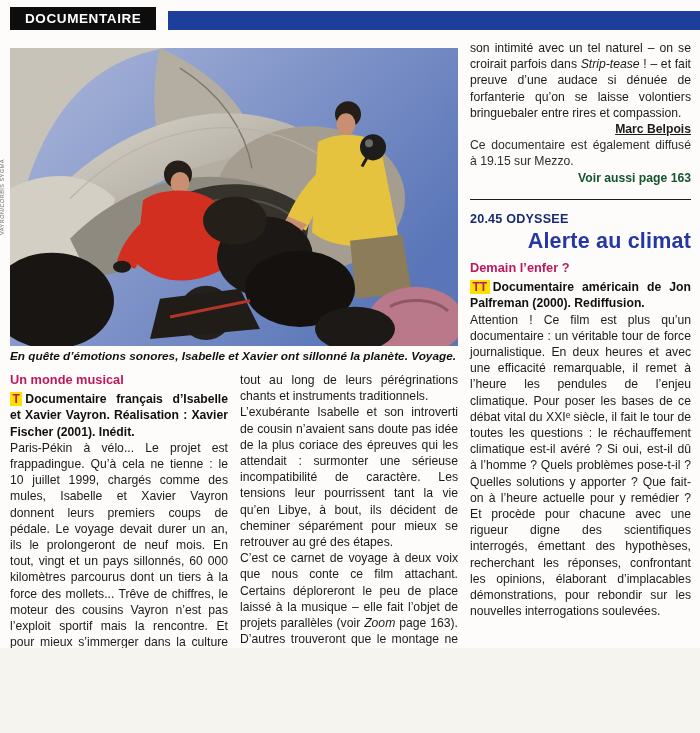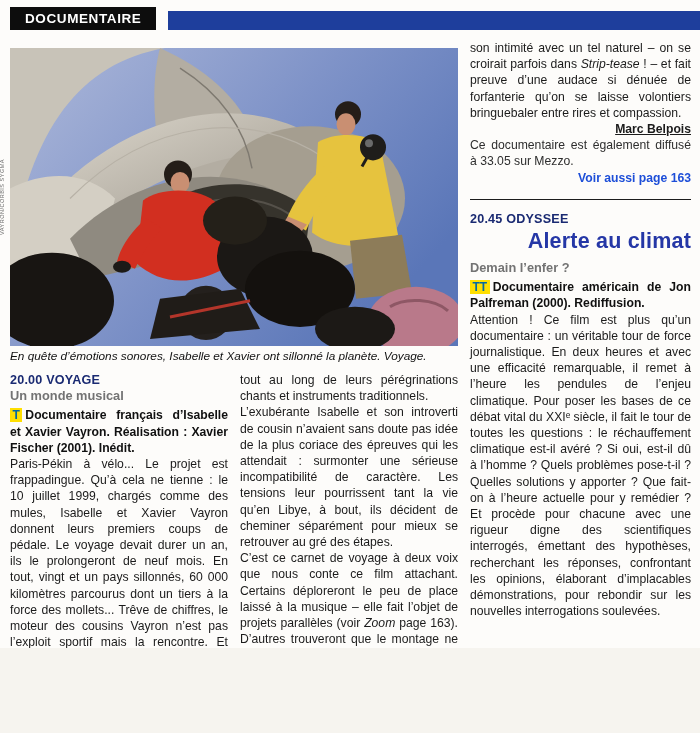--- a/index.html
+++ b/index.html
@@ -18,39 +18,39 @@
   
   .photo{position:absolute; left:10px; top:48px; width:448px; height:298px; margin:0; overflow:hidden;}
   .photo svg{display:block; width:100%; height:100%;}
   .photo-credit{
     position:absolute; left:-1px; top:48px; height:298px; width:11px;
     writing-mode:vertical-rl; transform:rotate(180deg);
     font-size:5.5px; letter-spacing:.5px; color:#6d6d6d; text-align:center;
   }
   .caption{
     position:absolute; left:10px; top:349px; width:450px; margin:0;
-    font-size:11.8px; font-weight:normal; font-style:italic; color:#111;
+    font-size:11.8px; font-weight:bold; font-style:italic; color:#111;
   }
   
   .col{position:absolute; top:372px; width:218px; font-size:12.2px; line-height:16.2px; text-align:justify;}
   .col p{margin:0;}
   .col-left{left:10px;}
   .col-mid{left:240px;}
   .col-right{left:470px; top:40px; width:221px; height:693px;}
   .slot{font-size:12.6px; font-weight:bold; color:#1a2a72; letter-spacing:.2px; margin:0;}
   .title{font-size:21.5px; line-height:24px; font-weight:bold; color:#2537a6; margin:2px 0 7px; letter-spacing:.2px; text-align:right;}
-  .subtitle{font-size:12.8px; font-weight:bold; color:#737373; margin:0 0 3px; text-align:left;}
+  .subtitle{font-size:12.8px; font-weight:bold; color:#be185d; margin:0 0 3px; text-align:left;}
   .credit-line{font-weight:bold; color:#101010; margin:0 0 1px;}
   .rating{
-    display:inline-block; background:#ffdf00; color:#0369a1; font-weight:bold;
+    display:inline-block; background:#ffdf00; color:#be185d; font-weight:bold;
     font-size:12px; line-height:14px; padding:0 2.5px; margin-right:3px;
   }
   .author{font-weight:bold; text-align:right; margin:0;text-decoration:underline;}
   .also-note{color:#2e2e2e; margin:0;}
-  .see-also{font-weight:bold; color:#1d4ed8; text-align:right; margin:5px 0 0;}
+  .see-also{font-weight:bold; color:#14532d; text-align:right; margin:5px 0 0;}
   .rule{border:0; border-top:1.6px solid #1c1c1c; margin:13px 0 11px;}
   .col i{font-style:italic;}
 </style>
 </head>
 <body>
 
 <div class="page">
 
   <div class="blue-bar"></div>
   <div class="section-label">DOCUMENTAIRE</div>
@@ -117,40 +117,39 @@
         <ellipse cx="406" cy="272" rx="48" ry="34" fill="#b9798a"></ellipse>
         <path d="M380,258 C395,248 425,250 438,262" stroke="#8e5765" stroke-width="3" fill="none"></path>
         <ellipse cx="345" cy="280" rx="40" ry="22" fill="#1c1916"></ellipse>
       </g>
     </svg>
   </figure>
 
   <p class="caption">En quête d’émotions sonores, Isabelle et Xavier ont sillonné la planète. Voyage.</p>
 
   <section class="col col-left">
-    <div class="slot">20.00 VOYAGE</div>
     <h2 class="subtitle">Un monde musical</h2>
     <p class="credit-line"><span class="rating">T</span><span>Documentaire français d’Isabelle et Xavier Vayron. Réalisation : Xavier Fischer (2001). Inédit.</span></p>
     <div>
         <p>Paris-Pékin à vélo... Le projet est frappadingue. Qu’à cela ne tienne : le 10 juillet 1999, chargés comme des mules, Isabelle et Xavier Vayron donnent leurs premiers coups de pédale. Le voyage devait durer un an, ils le prolongeront de neuf mois. En tout, vingt et un pays sillonnés, 60 000 kilomètres parcourus dont un tiers à la force des mollets... Trêve de chiffres, le moteur des cousins Vayron n’est pas l’exploit sportif mais la rencontre. Et pour mieux s’immerger dans la culture des pays traversés, ils ont choisi d’enregistrer</p>
       </div>
   </section>
 
   <section class="col col-mid">
       <p>tout au long de leurs pérégrinations chants et instruments traditionnels.</p>
       <p>L’exubérante Isabelle et son introverti de cousin n’avaient sans doute pas idée de la plus coriace des épreuves qui les attendait : surmonter une sérieuse incompatibilité de caractère. Les tensions leur pourrissent tant la vie qu’en Libye, à bout, ils décident de cheminer séparément pour mieux se retrouver au gré des étapes.</p>
       <p>C’est ce carnet de voyage à deux voix que nous conte ce film attachant. Certains déploreront le peu de place laissé à la musique – elle fait l’objet de projets parallèles (voir <i>Zoom</i> page 163). D’autres trouveront que le montage ne restitue guère la lenteur contemplative des excursions à vélo. Mais le binôme boiteux nous ouvre les portes de</p>
     </section>
 
   <section class="col col-right">
     <div>
         <p>son intimité avec un tel naturel – on se croirait parfois dans <i>Strip-tease</i> ! – et fait preuve d’une audace si dénuée de forfanterie qu’on se laisse volontiers bringuebaler entre rires et compassion.</p>
       </div>
     <p class="author">Marc Belpois</p>
-    <p class="also-note">Ce documentaire est également diffusé à 33.05 sur Mezzo.</p>
+    <p class="also-note">Ce documentaire est également diffusé à 19.15 sur Mezzo.</p>
     <p class="see-also">Voir aussi page 163</p>
     <div class="rule"></div>
     <div class="slot">20.45 ODYSSEE</div>
     <h1 class="title">Alerte au climat</h1>
     <h2 class="subtitle">Demain l’enfer ?</h2>
     <p class="credit-line"><span class="rating">TT</span><span>Documentaire américain de Jon Palfreman (2000). Rediffusion.</span></p>
     <div>
         <p>Attention ! Ce film est plus qu’un documentaire : un véritable tour de force journalistique. En deux heures et avec une efficacité remarquable, il remet à l’heure les pendules de l’enjeu climatique. Pour poser les bases de ce débat vital du XXIᵉ siècle, il fait le tour de toutes les questions : le réchauffement climatique est-il avéré ? Si oui, est-il dû à l’homme ? Quels problèmes pose-t-il ? Quelles solutions y apporter ? Que fait-on à l’heure actuelle pour y remédier ? Et procède pour chacune avec une rigueur digne des scientifiques interrogés, émettant des hypothèses, recherchant les réponses, confrontant les opinions, élaborant d’implacables démonstrations, pour rebondir sur les nouvelles interrogations soulevées.</p>
       </div>
   </section>

